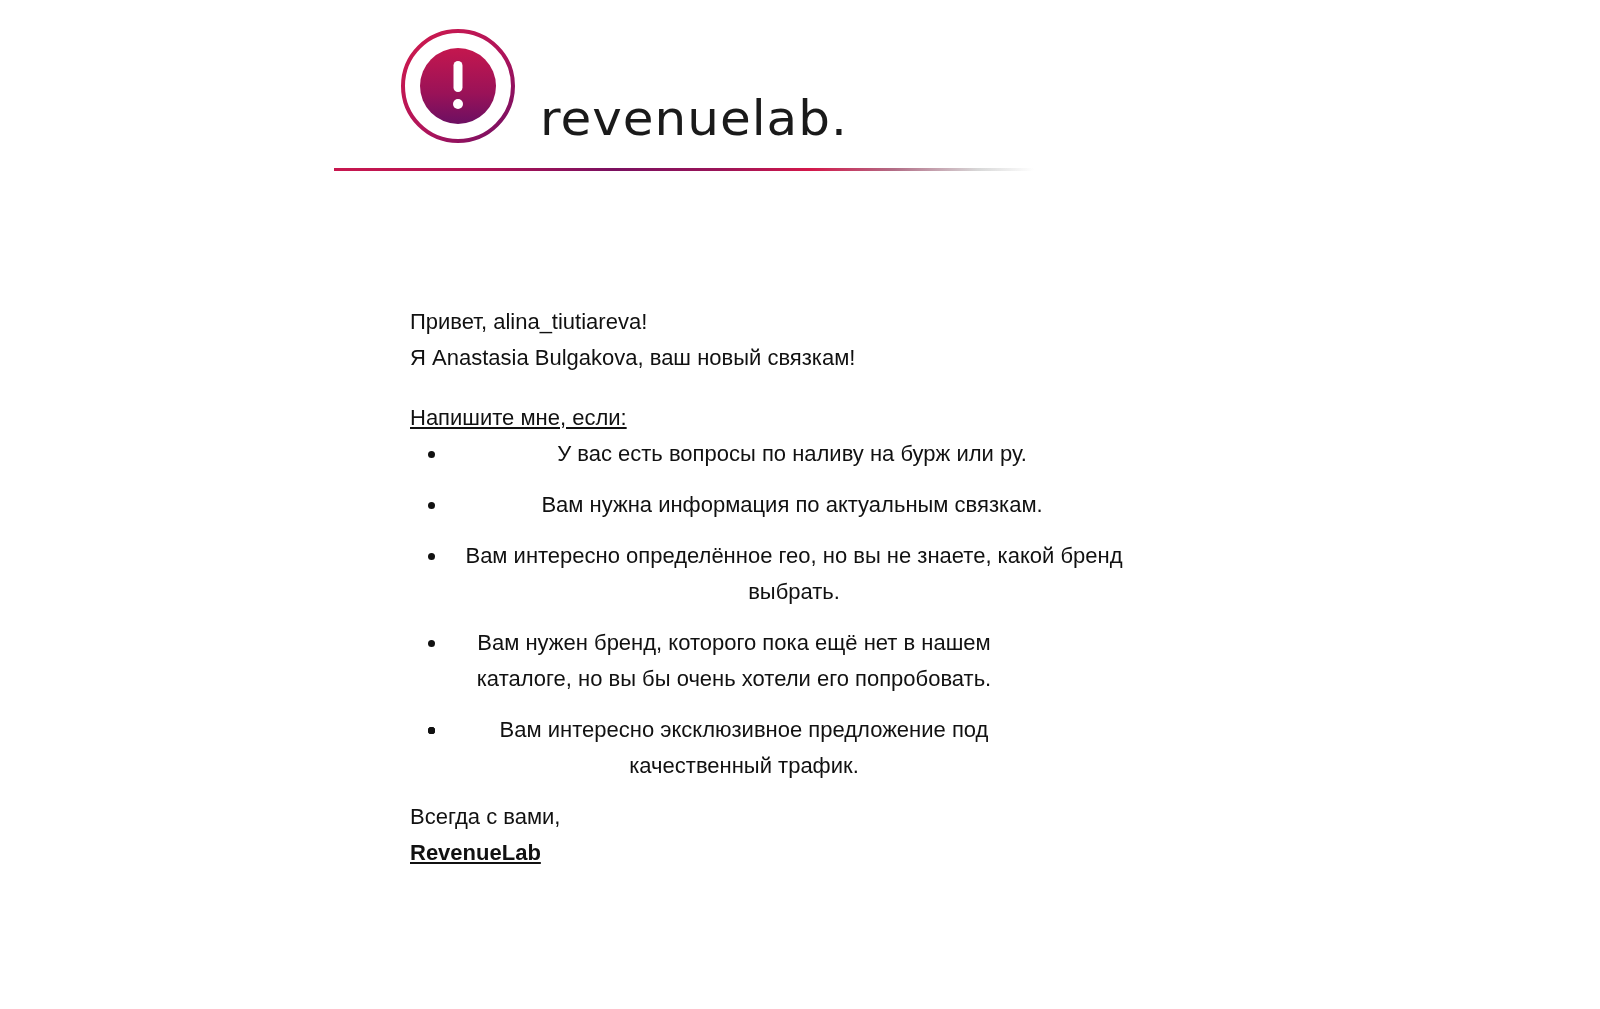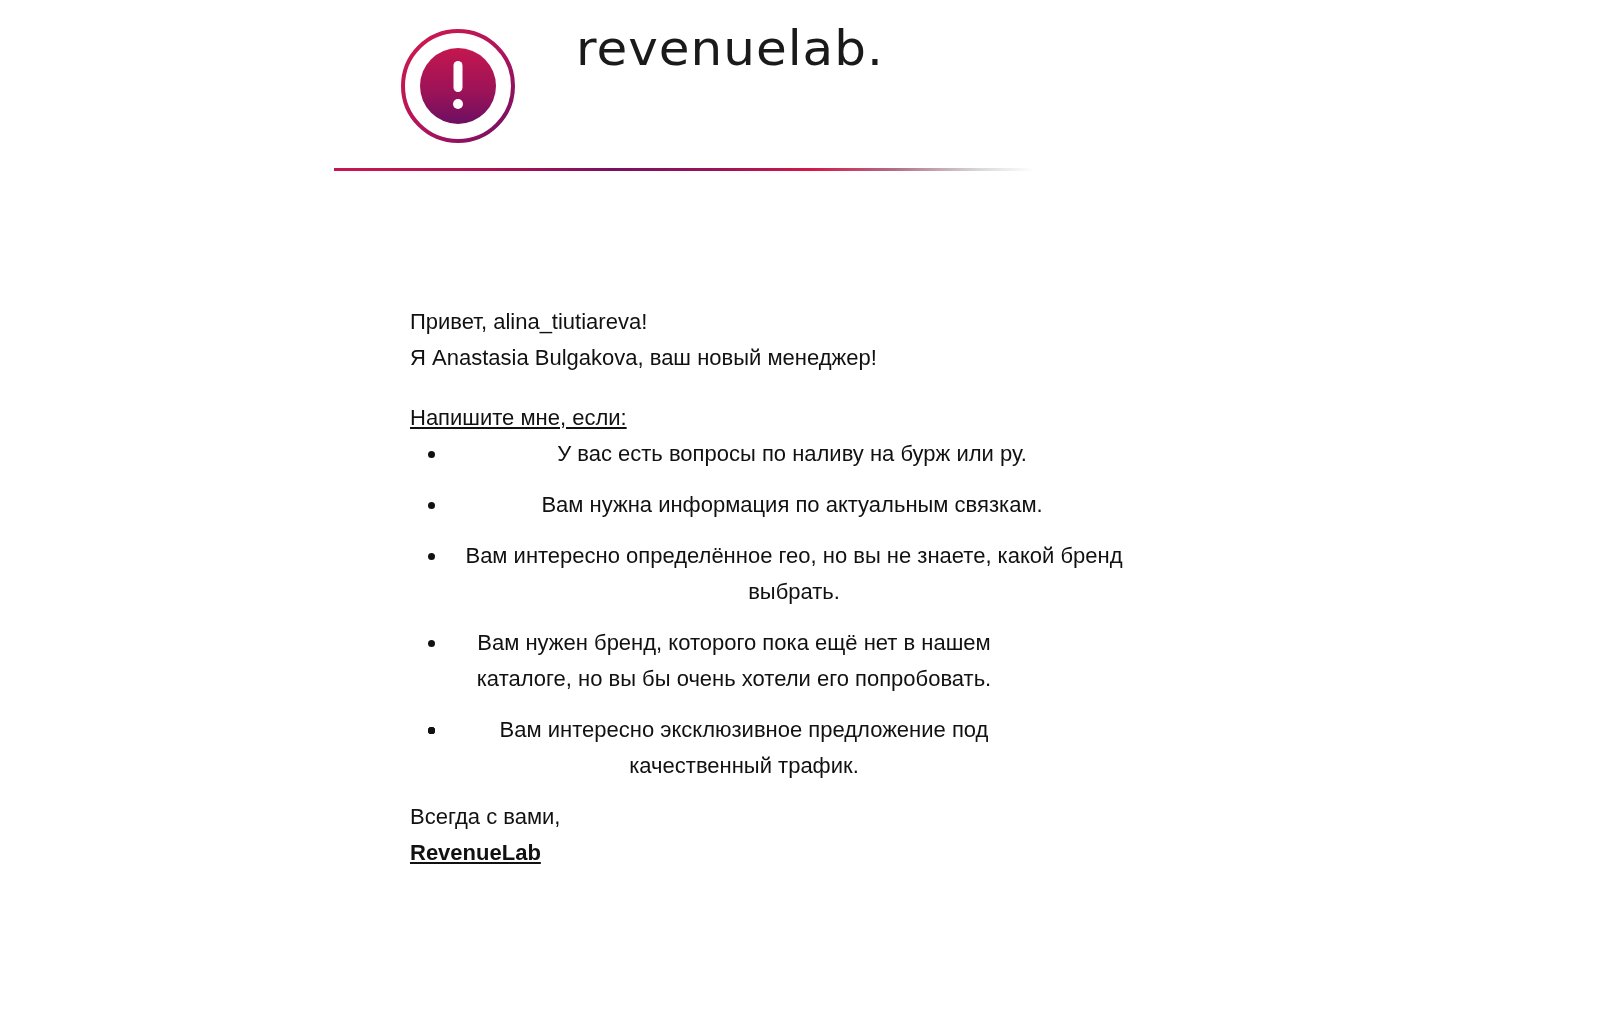--- a/index.html
+++ b/index.html
@@ -14,22 +14,21 @@
       font-family: "Liberation Sans", sans-serif;
       color: #111111;
       position: relative;
     }
     .header {
       position: absolute;
       left: 400px;
       top: 28px;
       height: 116px;
       display: flex;
-      align-items: flex-start;
-      gap: 36px;
+      align-items: flex-end;
     }
     .logo-mark {
       width: 116px;
       height: 116px;
       position: relative;
     }
     .logo-mark svg { display: block; }
     .wordmark {
       margin-left: 24px;
       font-family: "DejaVu Sans", sans-serif;
@@ -118,21 +117,21 @@
     </svg>
   </div>
   <div class="wordmark">revenuelab.</div>
 </div>
 
 <div class="divider"></div>
 
 <div class="content">
   <div class="greeting-block">
     <p>Привет, alina_tiutiareva!</p>
-    <p>Я Anastasia Bulgakova, ваш новый менеджер!</p>
+    <p>Я Anastasia Bulgakova, ваш новый связкам!</p>
   </div>
   <p class="intro">Напишите мне, если:</p>
   <ul class="items">
     <li><span class="bullet"></span><span>У вас есть вопросы по наливу на бурж или ру.</span></li>
     <li><span class="bullet"></span><span>Вам нужна информация по актуальным связкам.</span></li>
     <li style="width:680px"><span class="bullet"></span><span>Вам интересно определённое гео, но вы не знаете, какой бренд выбрать.</span></li>
     <li style="width:560px"><span class="bullet"></span><span>Вам нужен бренд, которого пока ещё нет в нашем каталоге, но вы бы очень хотели его попробовать.</span></li>
     <li style="width:650px"><span class="bullet"></span></li>
     <li><span class="bullet"></span></li>
     <li style="width:580px"><span class="bullet"></span><span>Вам интересно эксклюзивное предложение под качественный трафик.</span></li>

